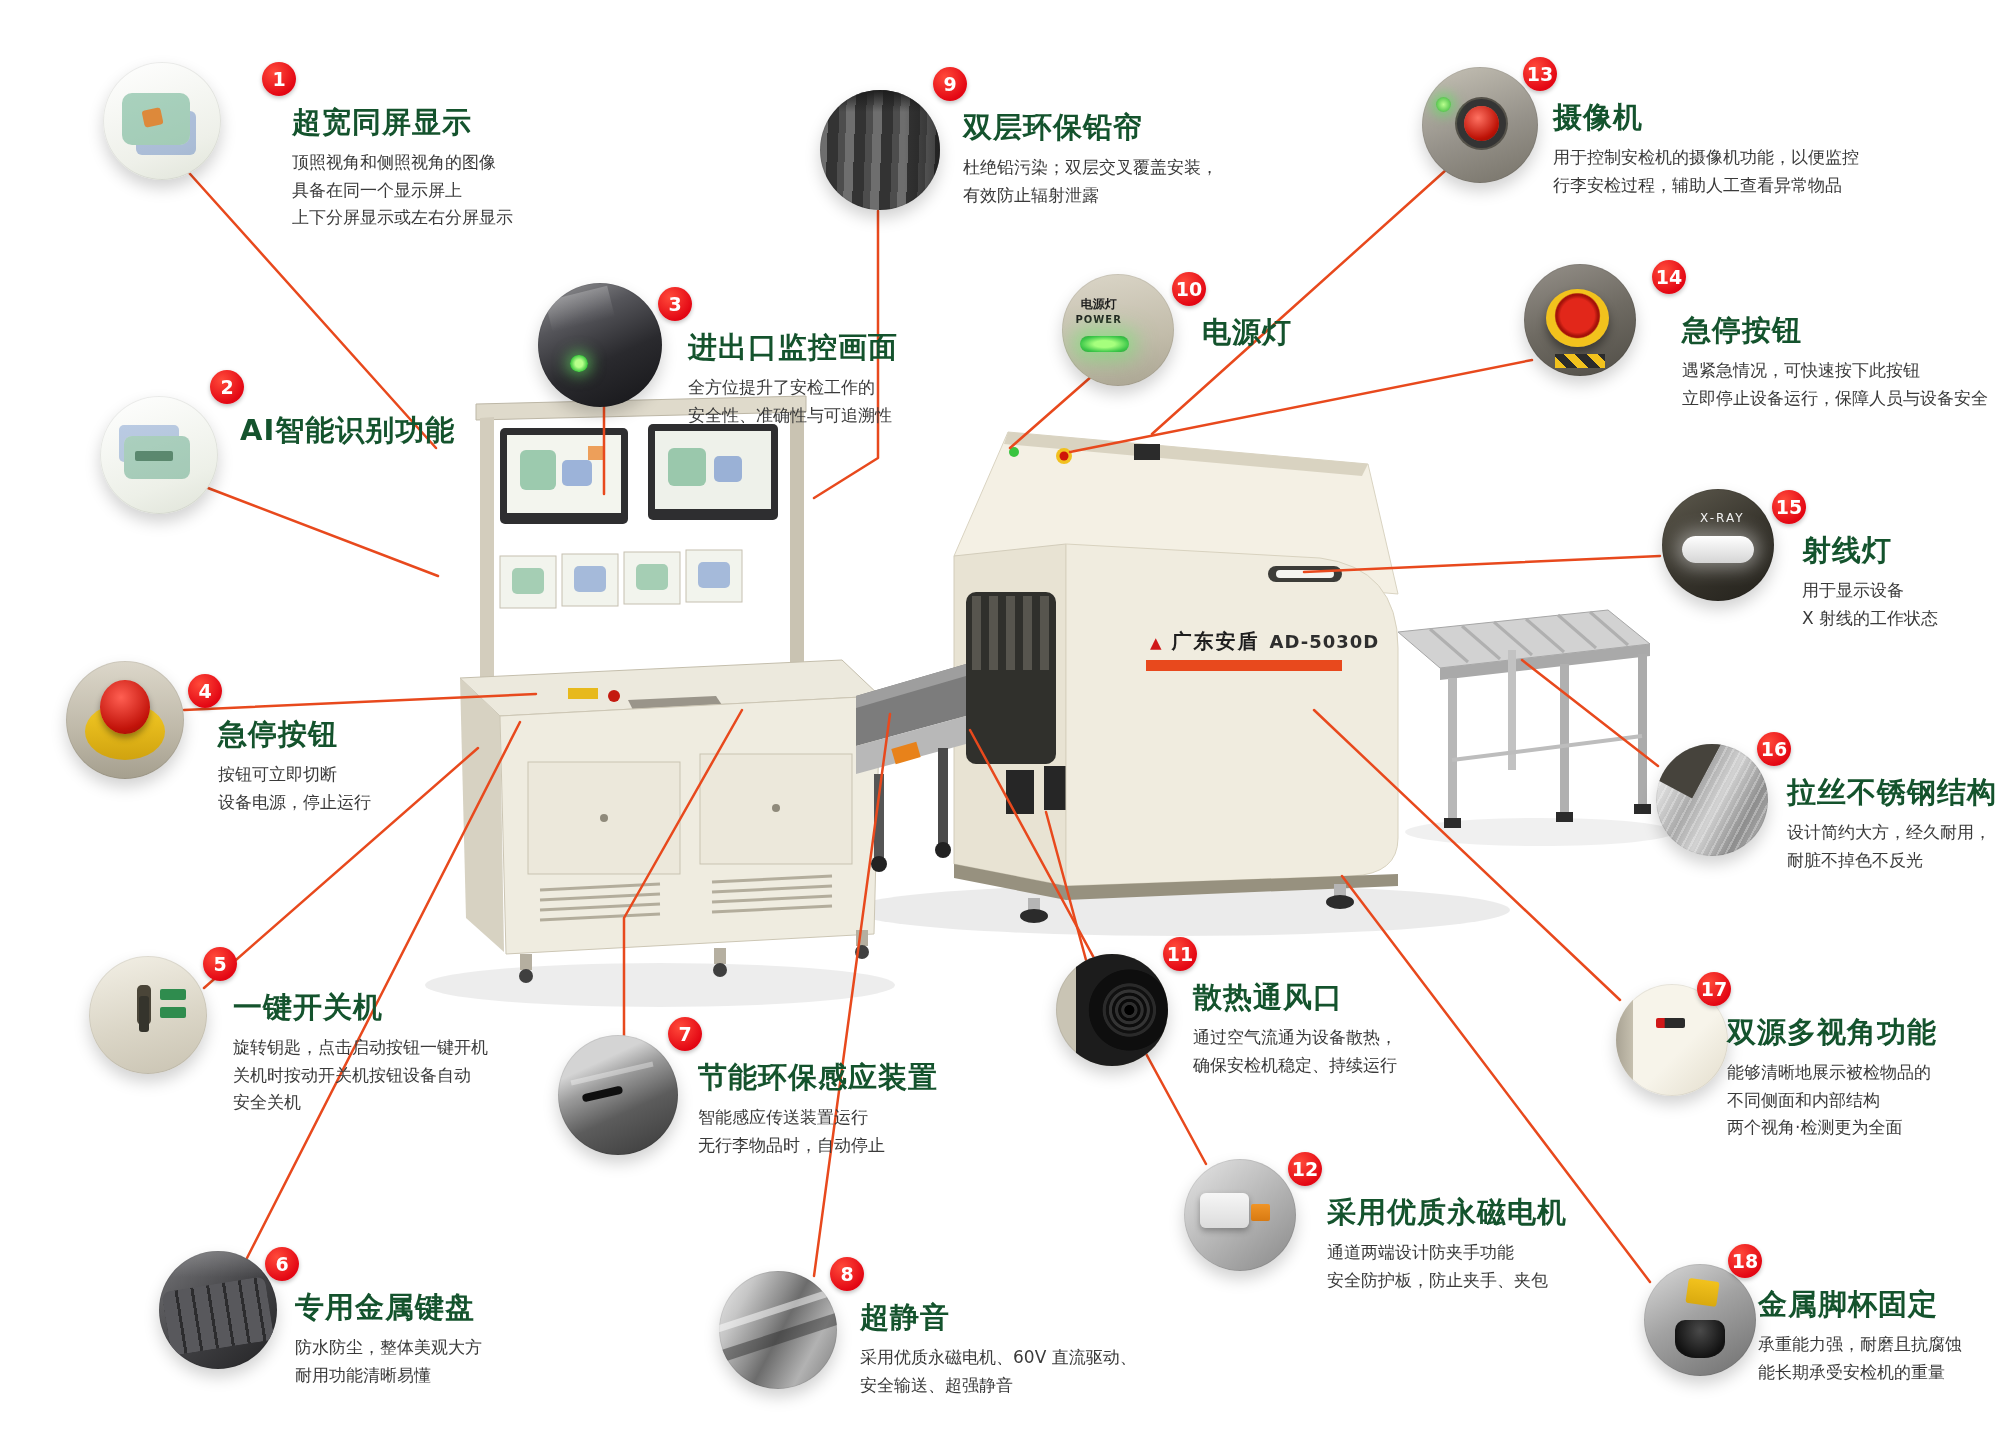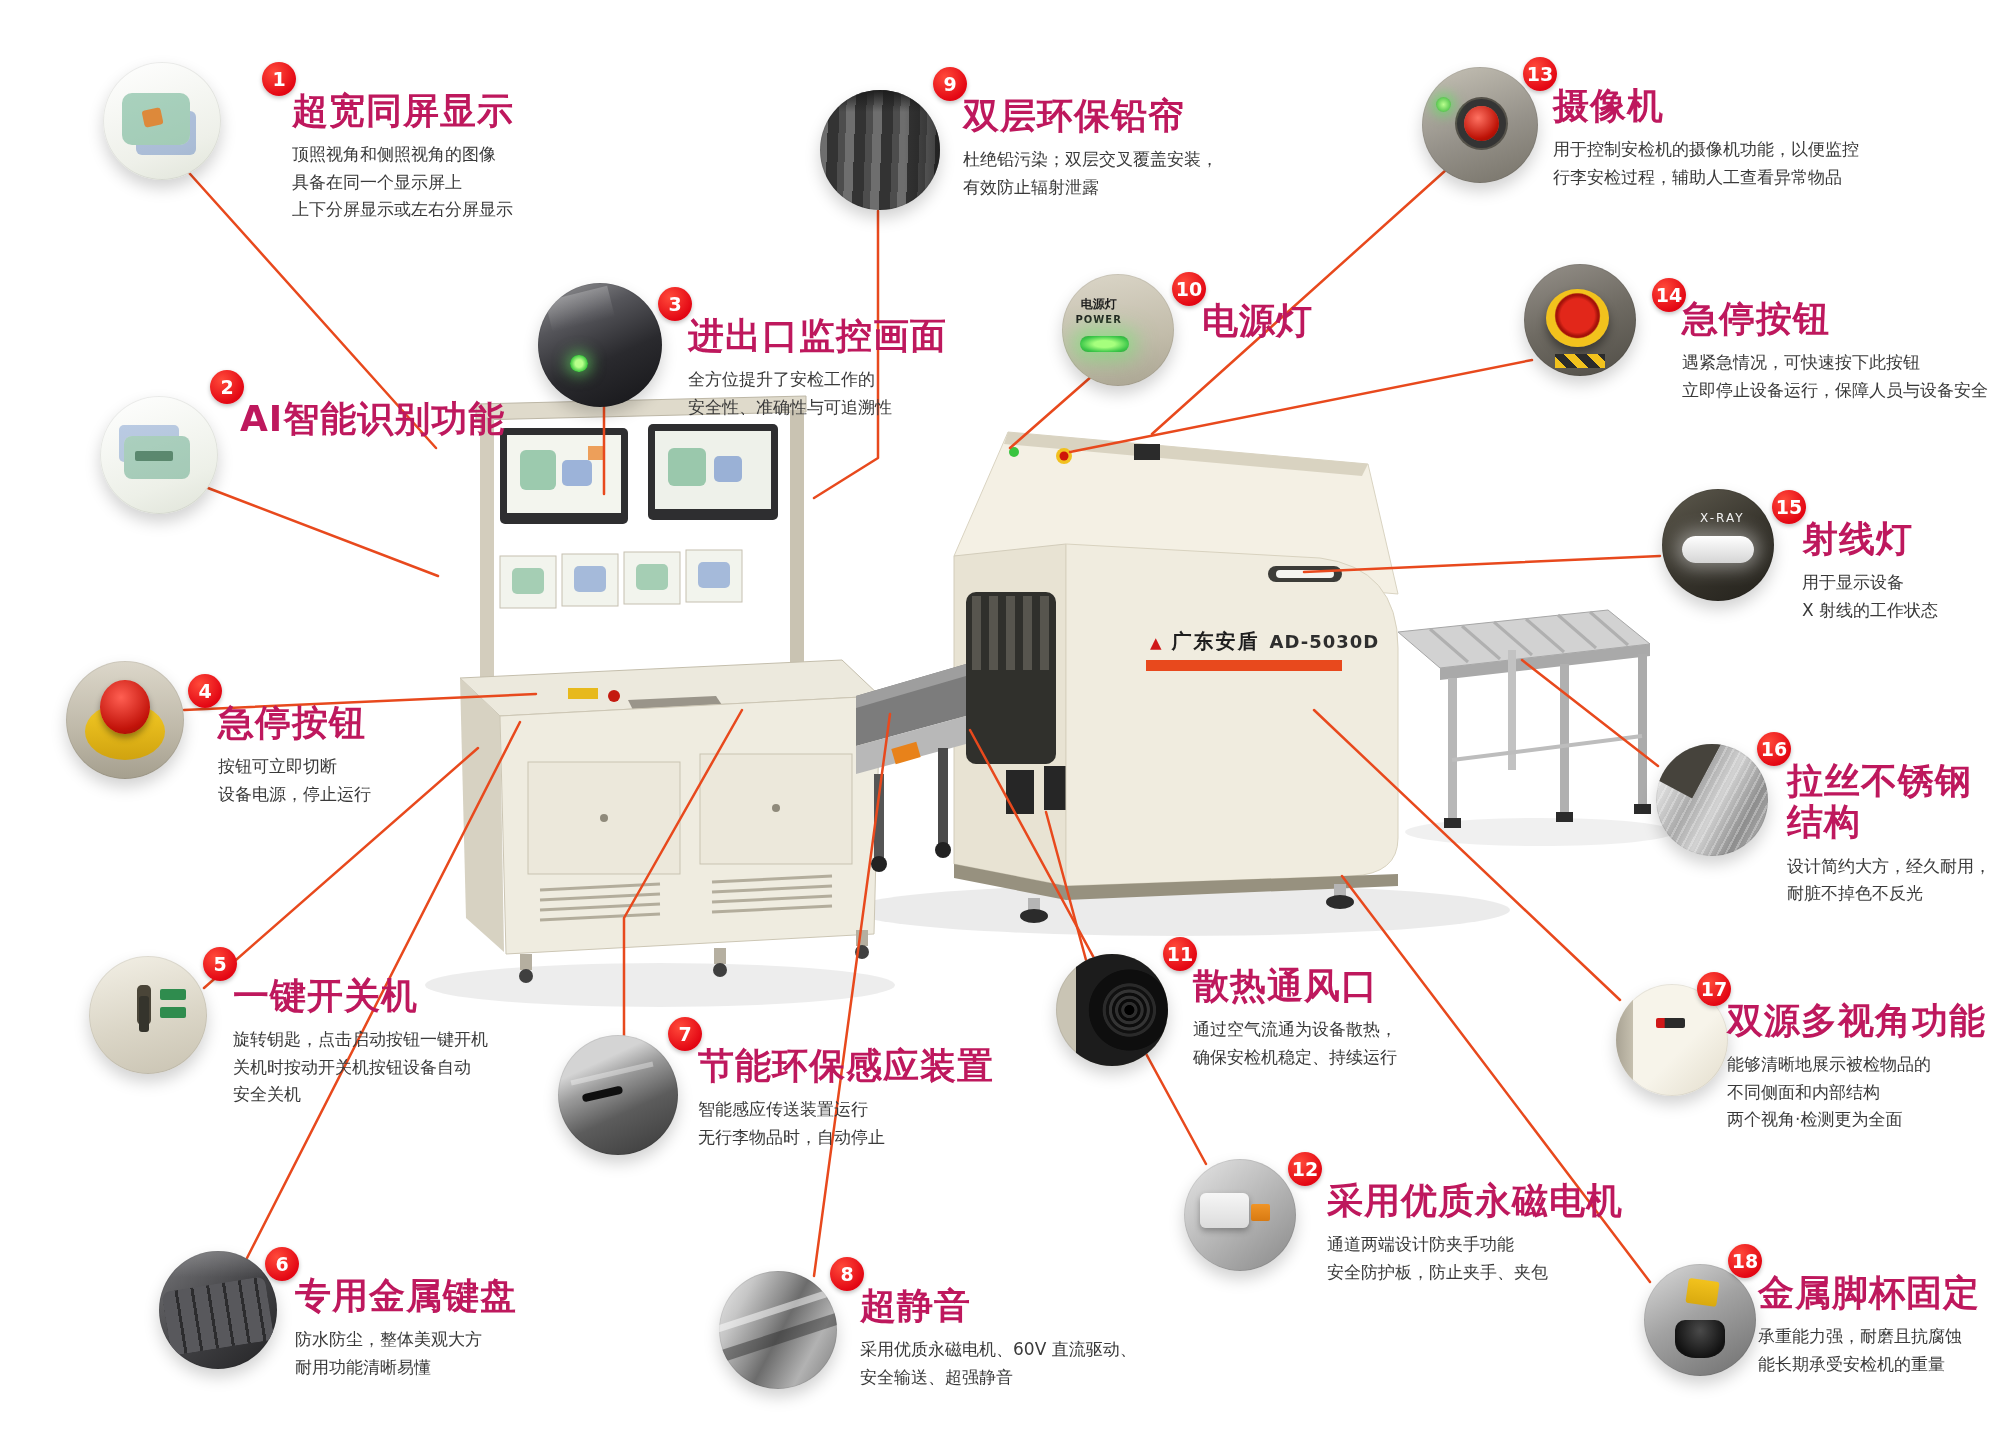--- a/index.html
+++ b/index.html
@@ -108,21 +108,21 @@
                background:radial-gradient(ellipse at 50% 28%,#4a4a4a,#121212 72%)}
   .p18::after{left:38%;top:14%;width:28%;height:22%;background:linear-gradient(#f2c21d,#d9a90e);
               border-radius:3px;transform:rotate(8deg)}
 
   
   .badge{position:absolute;width:34px;height:34px;border-radius:50%;z-index:4;
          background:radial-gradient(circle at 35% 30%, #ff4a3a, #e30613 72%);
          color:#fff;font-weight:bold;font-size:19px;display:flex;align-items:center;justify-content:center;
          box-shadow:0 2px 4px rgba(0,0,0,.25)}
   .ctext{position:absolute;z-index:4}
-  .c-title{font-size:36px;font-weight:bold;color:#be185d;margin:0 0 10px;letter-spacing:1px;line-height:1.15}
+  .c-title{font-size:29px;font-weight:bold;color:#14532d;margin:16px 0 10px;letter-spacing:1px;line-height:1.15}
   .c-desc{font-size:17px;color:#3a3a3a;line-height:1.6;white-space:pre-line;margin:0}
 
   
   .brand{position:absolute;z-index:2;display:flex;gap:10px;align-items:baseline}
   .brand-logo{color:#d01818;font-size:15px}
   .brand-name{font-size:20px;font-weight:bold;color:#1e1e1e;letter-spacing:2px}
   .brand-model{font-size:18px;font-weight:bold;color:#2e2e2e;letter-spacing:1px}
 </style>
 </head>
 <body>
@@ -438,21 +438,21 @@
     <div class="badge" style="left:1523px;top:57px">13</div>
     <div class="ctext" style="left:1553px;top:85px;width:410px">
       <h3 class="c-title">摄像机</h3>
       <p class="c-desc">用于控制安检机的摄像机功能，以便监控
 行李安检过程，辅助人工查看异常物品</p>
     </div>
   </div>
 
   <div style="display:contents">
     <div class="photo p14" style="left:1524px;top:264px;width:112px;height:112px"></div>
-    <div class="badge" style="left:1652px;top:278px">14</div>
+    <div class="badge" style="left:1652px;top:260px">14</div>
     <div class="ctext" style="left:1682px;top:298px;width:316px">
       <h3 class="c-title">急停按钮</h3>
       <p class="c-desc">遇紧急情况，可快速按下此按钮
 立即停止设备运行，保障人员与设备安全</p>
     </div>
   </div>
 
   <div style="display:contents">
     <div class="photo p15" style="left:1662px;top:489px;width:112px;height:112px">
       <div class="p15-label">X-RAY</div>

